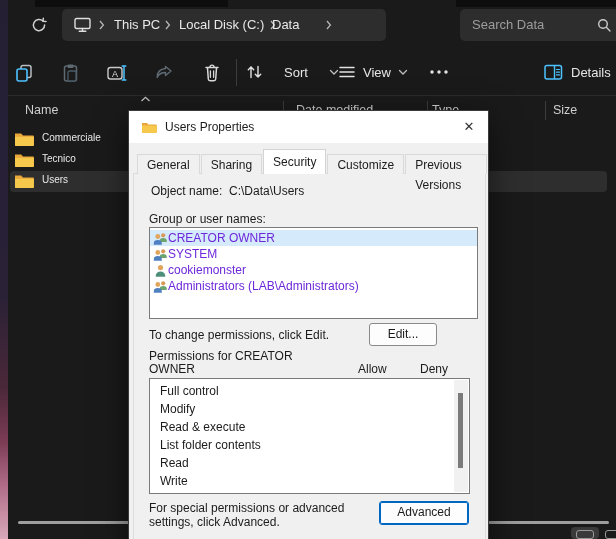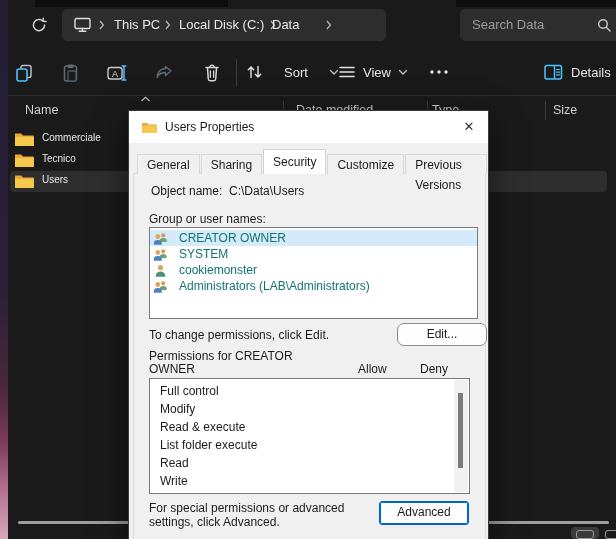--- a/index.html
+++ b/index.html
@@ -36,21 +36,21 @@
   .dlg-titlebar { left:0; top:0; right:0; height:32px; background:#ffffff; }
   .dlg-title { font-size:12px; color:#1b1b1b; line-height:32px; }
   .dlg-close { width:18px; height:18px; font-size:13px; color:#333; text-align:center; line-height:18px; cursor:default; }
   .tabs { left:8px; top:38px; display:flex; align-items:flex-end; z-index:3; }
   .tab { height:20px; line-height:20px; padding:0 9px; font-size:12px; color:#1b1b1b;
     background:#f0f0f0; border:1px solid #d9d9d9; border-bottom:none; margin-right:1px; }
   .tab.active { height:25px; line-height:25px; background:#ffffff; border-color:#d3d3d3; position:relative; z-index:4; }
   .pane { left:4px; top:62px; width:353px; height:404px; border:1px solid #dcdcdc; background:#f0f0f0; }
   .dlg-text { font-size:12px; color:#1b1b1b; }
   .listbox { background:#ffffff; border:1px solid #7a7a7a; }
-  .g-item { height:16px; display:flex; align-items:center; gap:11px; padding-left:3px; font-size:12px; color:#0f766e; }
+  .g-item { height:16px; display:flex; align-items:center; gap:0; padding-left:3px; font-size:12px; color:#6d28d9; }
   .g-item.sel { background:#d5eafb; }
   .p-item { font-size:12px; color:#1b1b1b; line-height:18px; padding-left:10px; white-space:nowrap; }
   .btn-classic { background:#fdfdfd; border:1px solid #8a8a8a; border-radius:3px;
     font-size:12px; color:#1b1b1b; text-align:center; }
   .btn-default { border:1px solid #0067c0; box-shadow:inset 0 0 0 1px #0067c0; }
   .vscroll-track { background:#f1f1f1; }
   .vscroll-thumb { background:#7b7b7b; }
   svg { display:block; }
 </style>
 </head>
@@ -329,31 +329,31 @@
             <path d="M6.6 10 v-1.1 a3.6 3 0 0 1 7.2 0 V10 Z" fill="#6ea46e"></path>
             <circle cx="4.8" cy="4.5" r="2.4" fill="#e2a55e"></circle>
             <path d="M.8 12.7 v-1.3 a4 3.3 0 0 1 8 0 v1.3 Z" fill="#4f81c2"></path>
           </svg>
         </span>
         <span>Administrators (LAB\Administrators)</span>
       </div>
     </div>
 
     <span class="abs dlg-text" style="left:20px;top:217px;">To change permissions, click Edit.</span>
-    <div class="abs btn-classic" style="left:268px;top:212px;width:90px;height:23px;line-height:21px;border-radius:7px;">Edit...</div>
+    <div class="abs btn-classic" style="left:240px;top:212px;width:68px;height:23px;line-height:21px;">Edit...</div>
 
     <div class="abs dlg-text" style="left:20px;top:239px;width:155px;line-height:13px;">Permissions for CREATOR OWNER</div>
     <span class="abs dlg-text" style="left:229px;top:251px;">Allow</span>
     <span class="abs dlg-text" style="left:291px;top:251px;text-align:center;">Deny</span>
 
     <div class="abs listbox" style="left:20px;top:267px;width:321px;height:116px;padding-top:3px;overflow:hidden;">
       <div class="p-item">Full control</div>
       <div class="p-item">Modify</div>
       <div class="p-item">Read &amp; execute</div>
-      <div class="p-item">List folder execute</div>
+      <div class="p-item">List folder contents</div>
       <div class="p-item">Read</div>
       <div class="p-item">Write</div>
       <div class="p-item">Special permissions</div>
       <div class="abs vscroll-track" style="right:1px;top:1px;bottom:1px;width:14px;">
         <div class="abs vscroll-thumb" style="left:4px;top:13px;width:5px;height:75px;"></div>
       </div>
     </div>
 
     <div class="abs dlg-text" style="left:20px;top:390px;width:238px;line-height:14px;">For special permissions or advanced settings, click Advanced.</div>
     <div class="abs btn-classic btn-default" style="left:250px;top:390px;width:90px;height:24px;line-height:21px;">Advanced</div>

